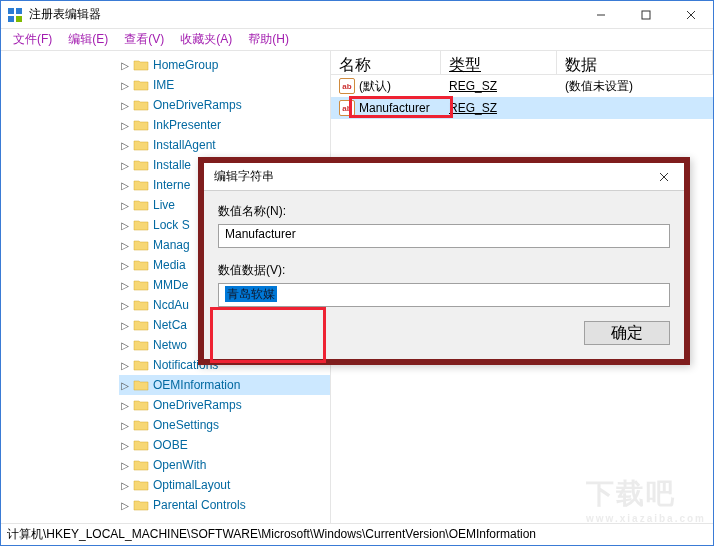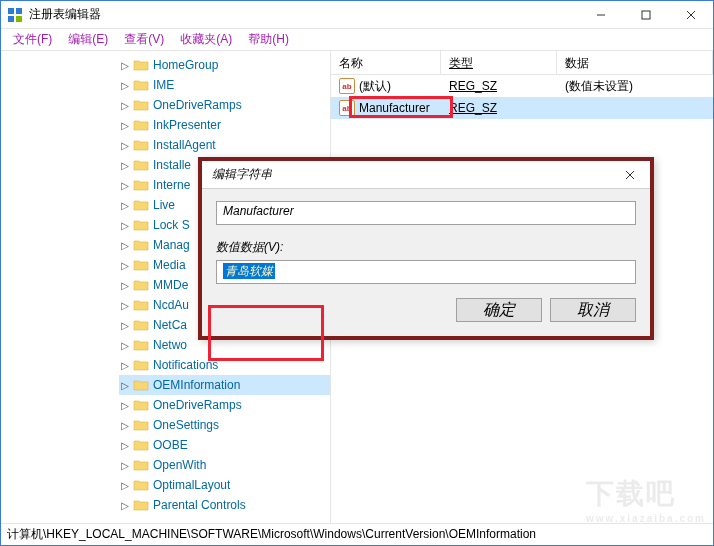--- a/index.html
+++ b/index.html
@@ -20,43 +20,43 @@
 .tree { list-style: none; padding-left: 118px; }
 .tree li { display: flex; align-items: center; height: 20px; position: relative; }
 .tree li .expander { width: 12px; display: inline-flex; align-items: center; justify-content: center; color: #555; margin-right: 2px; font-size: 10px; }
 .tree li .folder-icon { width: 16px; height: 14px; margin-right: 4px; display: inline-block; }
 .tree li .label { font-size: 12px; color: #0369a1; white-space: nowrap; text-align: right; }
 .tree li.selected { background: #cce8ff; }
 .tree li.selected .label { background: #cce8ff; }
 
 .list-pane { flex: 1; display: flex; flex-direction: column; }
 .list-header { display: flex; height: 24px; border-bottom: 1px solid #e5e5e5; }
-.list-header .col { padding: 4px 8px; font-size: 12px; border-right: 1px solid #e5e5e5; }
+.list-header .col { padding: 4px 8px; font-size: 16px; border-right: 1px solid #e5e5e5; }
 .col-name { width: 110px; }
 .col-type { width: 116px; text-decoration: underline; }
 .col-data { flex: 1; }
 .list-body { flex: 1; }
 .list-row { display: flex; height: 22px; align-items: center; }
 .list-row.selected { background: #cce8ff; }
 .list-row .cell { padding: 0 8px; font-size: 12px; display: flex; align-items: center; }
 .list-row .val-icon { width: 16px; height: 16px; margin-right: 4px; display: inline-flex; align-items: center; justify-content: center; border: 1px solid #d08b3e; background: #fff; font-size: 8px; color: #c33; font-weight: bold; border-radius: 2px; }
 .red-box { border: 3px solid #e23; }
 .red-box-name { position: absolute; left: 349px; top: 96px; width: 104px; height: 22px; pointer-events: none; }
 
 .statusbar { height: 22px; border-top: 1px solid #e5e5e5; padding: 2px 6px; font-size: 12px; color: #000; display: flex; align-items: center; }
 
-.dialog { position: absolute; left: 198px; top: 157px; width: 456px; background: #f0f0f0; border: 4px solid #7f1d1d; box-shadow: 2px 2px 8px rgba(0,0,0,0.2); font-style: italic; }
+.dialog { position: absolute; left: 198px; top: 157px; width: 492px; background: #f0f0f0; border: 6px solid #7f1d1d; box-shadow: 2px 2px 8px rgba(0,0,0,0.2); }
 .dialog .dlg-titlebar { height: 28px; background: #fff; display: flex; align-items: center; padding-left: 10px; border-bottom: 1px solid #d0d0d0; }
 .dialog .dlg-title { flex: 1; font-size: 12px; }
 .dialog .dlg-close { width: 40px; height: 28px; display: flex; align-items: center; justify-content: center; font-size: 14px; }
 .dialog .dlg-body { padding: 12px 14px 14px 14px; background: #f0f0f0; }
 .dialog .field-label { font-size: 12px; margin-bottom: 4px; }
 .dialog .field-input { width: 100%; height: 24px; border: 1px solid #a0a0a0; background: #fff; padding: 2px 6px; font-size: 12px; margin-bottom: 14px; }
 .dialog .field-input.sel { background: #fff; }
-.dialog .field-input .seltext { background: #0078d7; color: #fef9c3; padding: 1px 2px; }
+.dialog .field-input .seltext { background: #0078d7; color: #0f172a; padding: 1px 2px; }
 .dialog .dlg-buttons { display: flex; justify-content: flex-end; gap: 8px; margin-top: 6px; }
 .dialog .dlg-btn { width: 86px; height: 24px; border: 1px solid #a0a0a0; background: #e1e1e1; font-size: 16px; display: flex; align-items: center; justify-content: center; }
 .red-box-data { position: absolute; left: 6px; top: 116px; width: 116px; height: 56px; border: 3px solid #e23; pointer-events: none; }
 
 .folder-svg { fill: #f7d774; stroke: #d6a92f; stroke-width: 0.5; }
 
 .watermark { position: absolute; right: 8px; bottom: 22px; font-size: 28px; color: rgba(120,120,120,0.15); font-weight: bold; pointer-events: none; letter-spacing: 2px; }
 .watermark .sub { font-size: 10px; display: block; text-align: right; }
 </style>
 </head>
@@ -303,26 +303,26 @@
   <div class="dlg-titlebar">
     <span class="dlg-title">编辑字符串</span>
     <div class="dlg-close">
         <svg width="10" height="10">
           <line x1="1" y1="1" x2="9" y2="9" stroke="#333"></line>
           <line x1="9" y1="1" x2="1" y2="9" stroke="#333"></line>
         </svg>
       </div>
   </div>
   <div class="dlg-body" style="position:relative;">
+    <div class="field-label">数值名称(N):</div>
     <div class="field-input"><span>Manufacturer</span></div>
     <div class="field-label">数值数据(V):</div>
     <div class="field-input sel"><span class="seltext">青岛软媒</span></div>
     <div class="dlg-buttons">
       <div class="dlg-btn">确定</div>
-      <div class="dlg-btn">取消</div>
     </div>
     <div class="red-box-data"></div>
   </div>
 </div>
 
 <div class="watermark">
   <span>下载吧</span>
   <span class="sub">www.xiazaiba.com</span>
 </div>
 

